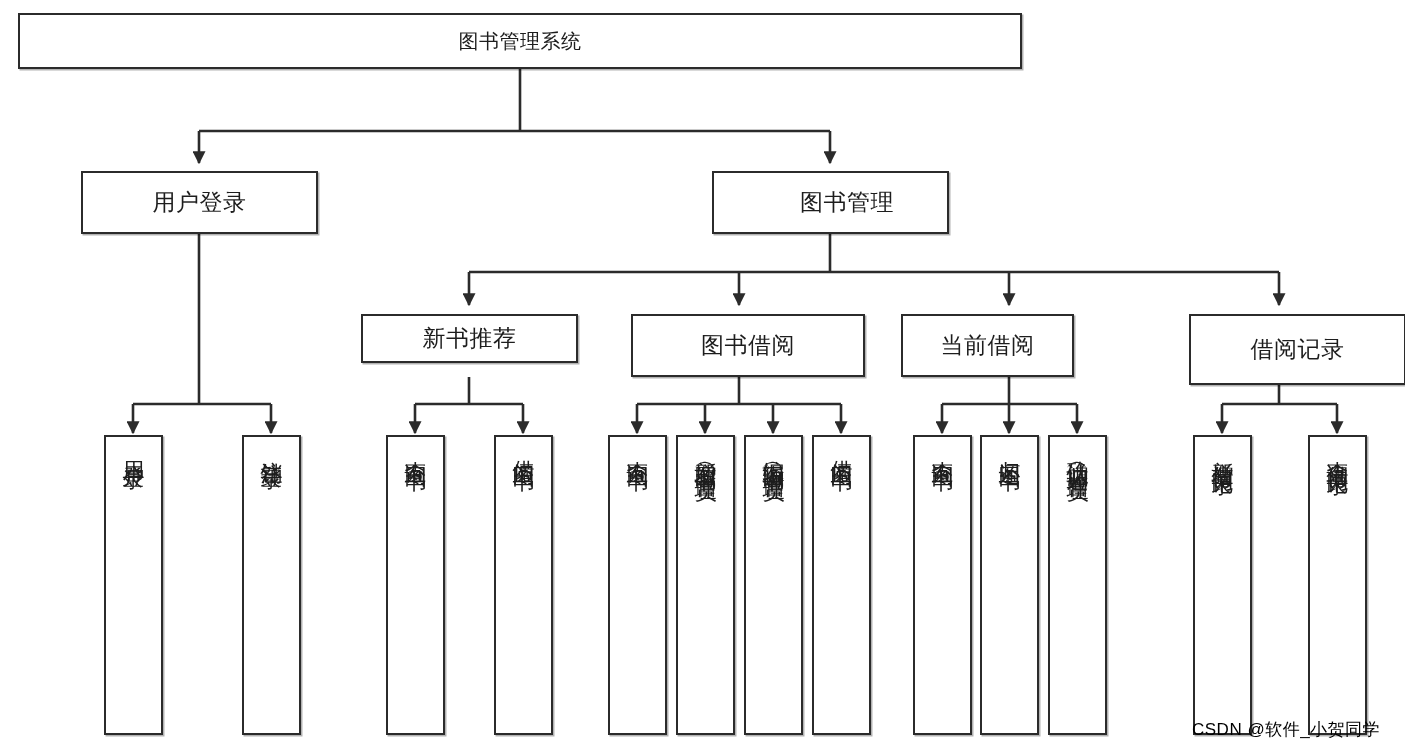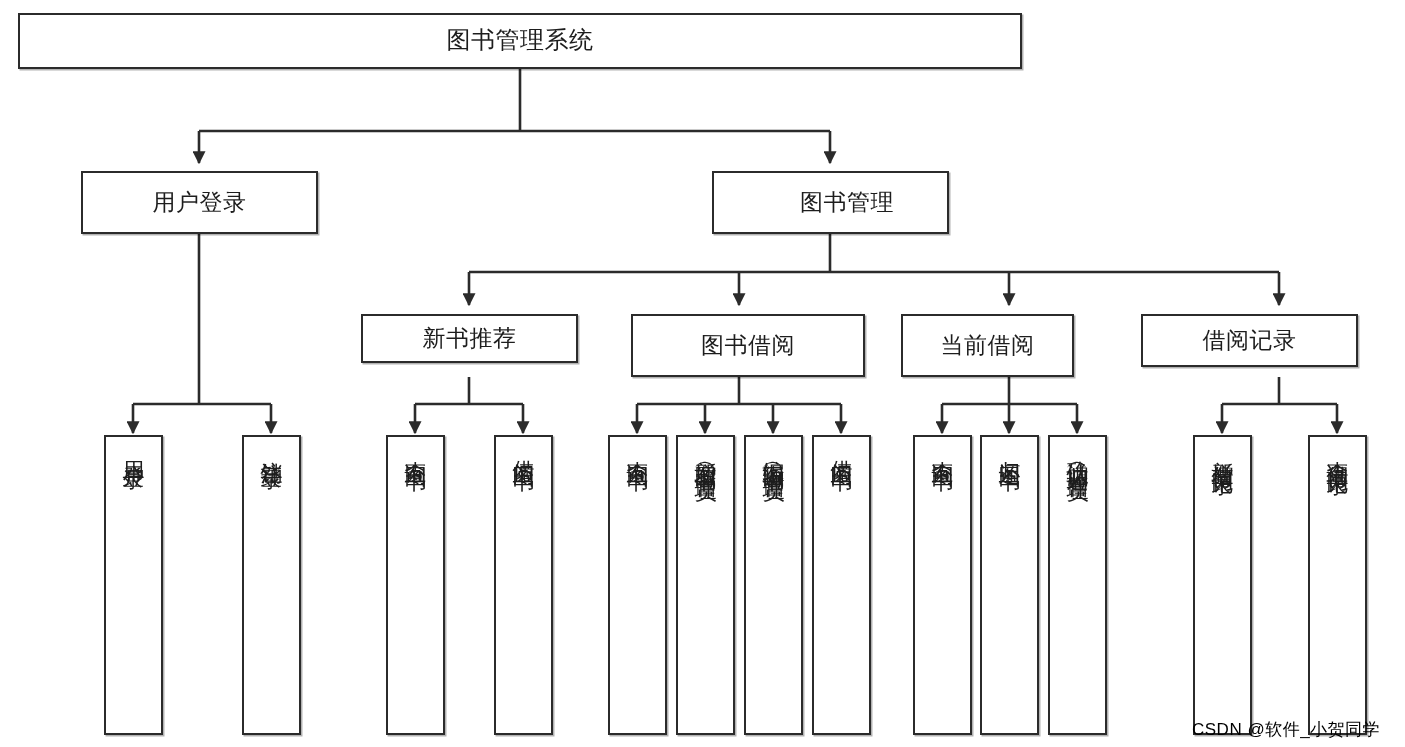--- a/index.html
+++ b/index.html
@@ -41,21 +41,21 @@
     text-align: center;
     line-height: 1.15;
     letter-spacing: 0.5px;
   }
   
   .node.horiz .label {
     writing-mode: horizontal-tb;
     font-size: 23px;
   }
   .node.root .label {
-    font-size: 24px;
+    font-size: 20px;
   }
   
   .node.vert {
     align-items: flex-start;
     justify-content: center;
     padding-top: 6px;
   }
   .node.vert .label {
     writing-mode: vertical-rl;
     text-orientation: upright;
@@ -141,21 +141,21 @@
 
   <div class="node horiz" style="left:361px; top:314px; width:217px; height:49px;">
     <span class="label">新书推荐</span>
   </div>
   <div class="node horiz" style="left:631px; top:314px; width:234px; height:63px;">
     <span class="label">图书借阅</span>
   </div>
   <div class="node horiz" style="left:901px; top:314px; width:173px; height:63px;">
     <span class="label">当前借阅</span>
   </div>
-  <div class="node horiz" style="left:1141px; top:314px; width:217px; height:53px;">
+  <div class="node horiz" style="left:1189px; top:314px; width:217px; height:71px;">
     <span class="label">借阅记录</span>
   </div>
 
   <div class="node vert" style="left:104px; top:435px; width:59px; height:300px;">
     <span class="label">用户登录</span>
   </div>
   <div class="node vert" style="left:242px; top:435px; width:59px; height:300px;">
     <span class="label">注销登录</span>
   </div>
 

